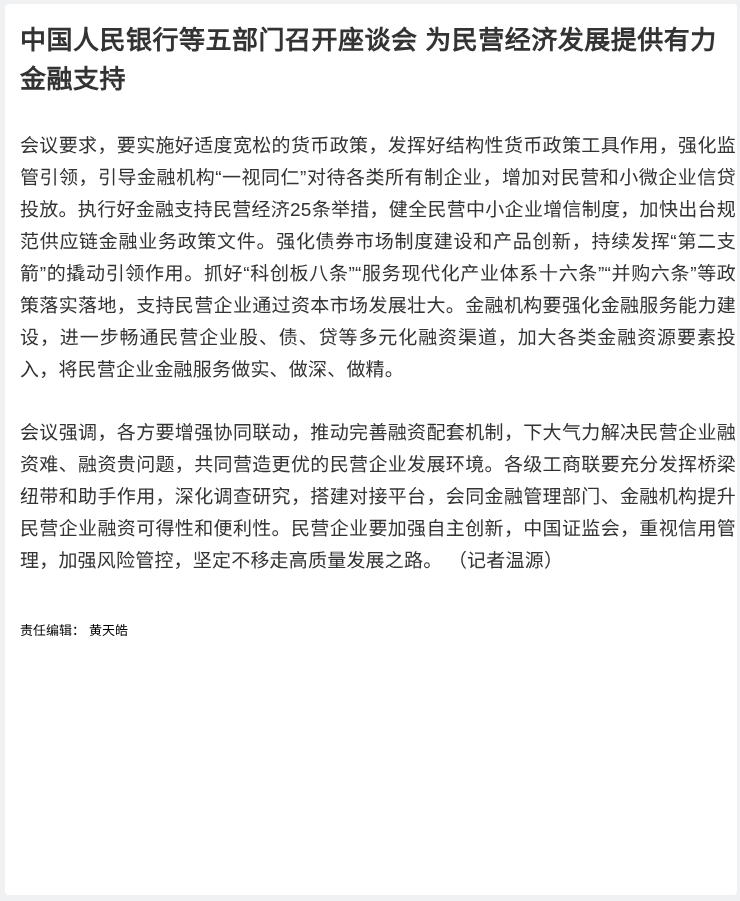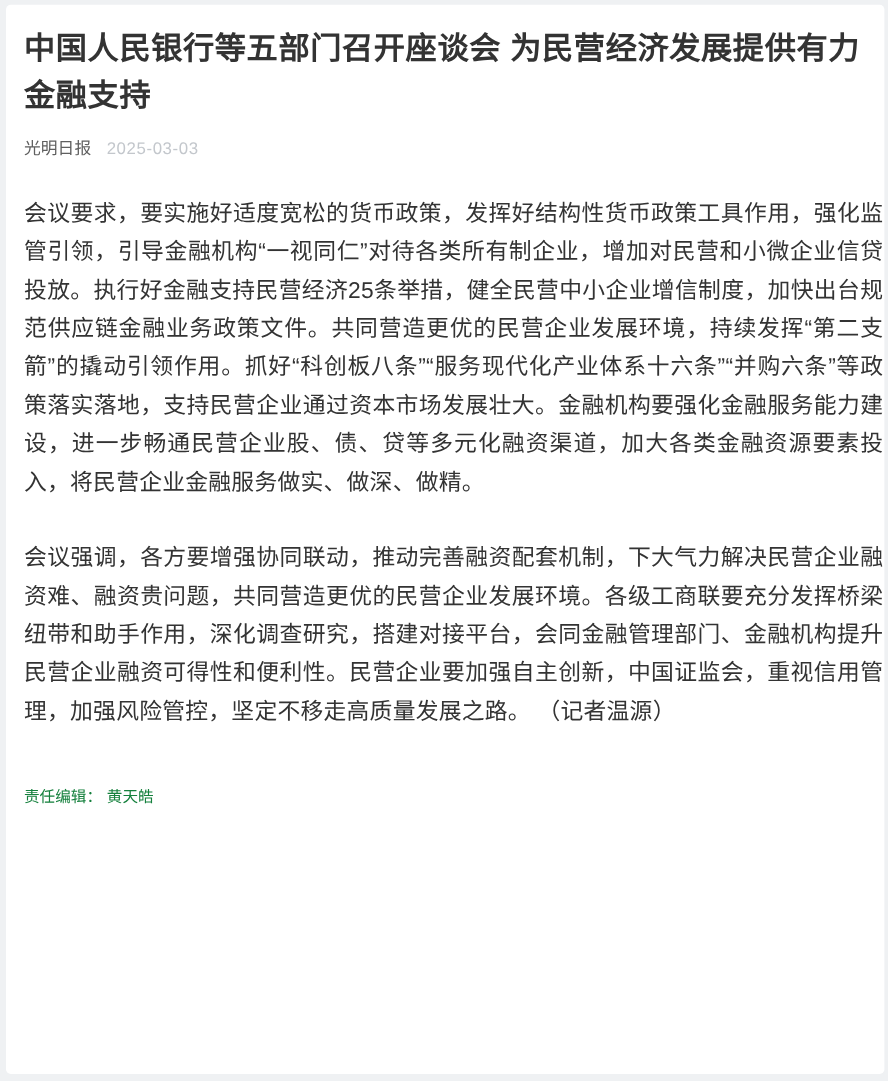--- a/index.html
+++ b/index.html
@@ -50,40 +50,36 @@
     font-size: 19px;
     line-height: 32px;
     color: #333333;
     text-align: justify;
     letter-spacing: 0.2px;
   }
   .editor-line {
     margin-top: 45px;
     font-size: 13px;
     line-height: 17px;
-    color: #15803d;
+    color: #000000;
   }
   .editor-line .editor-name {
     margin-left: 4px;
   }
 </style>
 </head>
 <body>
 
 <div class="article-card">
 
   <h1 class="page-title">中国人民银行等五部门召开座谈会 为民营经济发展提供有力金融支持</h1>
 
-  <div class="byline">
-    <span class="source-name">光明日报</span>
-    <span class="publish-date">2025-03-03</span>
-  </div>
 
   <div class="article-body">
-    <p>会议要求，要实施好适度宽松的货币政策，发挥好结构性货币政策工具作用，强化监管引领，引导金融机构“一视同仁”对待各类所有制企业，增加对民营和小微企业信贷投放。执行好金融支持民营经济25条举措，健全民营中小企业增信制度，加快出台规范供应链金融业务政策文件。共同营造更优的民营企业发展环境，持续发挥“第二支箭”的撬动引领作用。抓好“科创板八条”“服务现代化产业体系十六条”“并购六条”等政策落实落地，支持民营企业通过资本市场发展壮大。金融机构要强化金融服务能力建设，进一步畅通民营企业股、债、贷等多元化融资渠道，加大各类金融资源要素投入，将民营企业金融服务做实、做深、做精。</p>
+    <p>会议要求，要实施好适度宽松的货币政策，发挥好结构性货币政策工具作用，强化监管引领，引导金融机构“一视同仁”对待各类所有制企业，增加对民营和小微企业信贷投放。执行好金融支持民营经济25条举措，健全民营中小企业增信制度，加快出台规范供应链金融业务政策文件。强化债券市场制度建设和产品创新，持续发挥“第二支箭”的撬动引领作用。抓好“科创板八条”“服务现代化产业体系十六条”“并购六条”等政策落实落地，支持民营企业通过资本市场发展壮大。金融机构要强化金融服务能力建设，进一步畅通民营企业股、债、贷等多元化融资渠道，加大各类金融资源要素投入，将民营企业金融服务做实、做深、做精。</p>
     <p>会议强调，各方要增强协同联动，推动完善融资配套机制，下大气力解决民营企业融资难、融资贵问题，共同营造更优的民营企业发展环境。各级工商联要充分发挥桥梁纽带和助手作用，深化调查研究，搭建对接平台，会同金融管理部门、金融机构提升民营企业融资可得性和便利性。民营企业要加强自主创新，中国证监会，重视信用管理，加强风险管控，坚定不移走高质量发展之路。 （记者温源）</p>
   </div>
 
   <div class="editor-line">
     <span>责任编辑：</span><span class="editor-name">黄天皓</span>
   </div>
 
 </div>
 
 </body></html>

